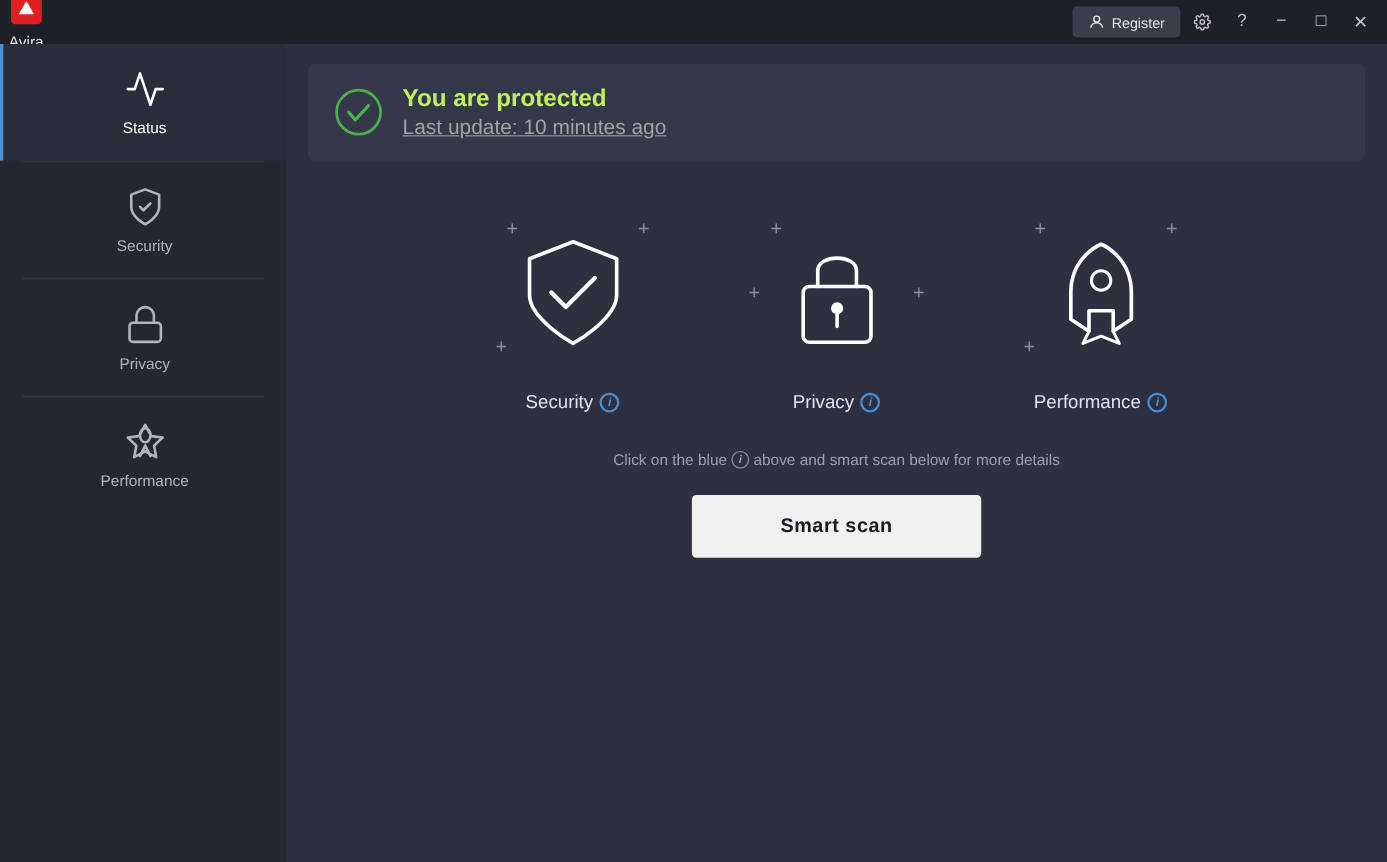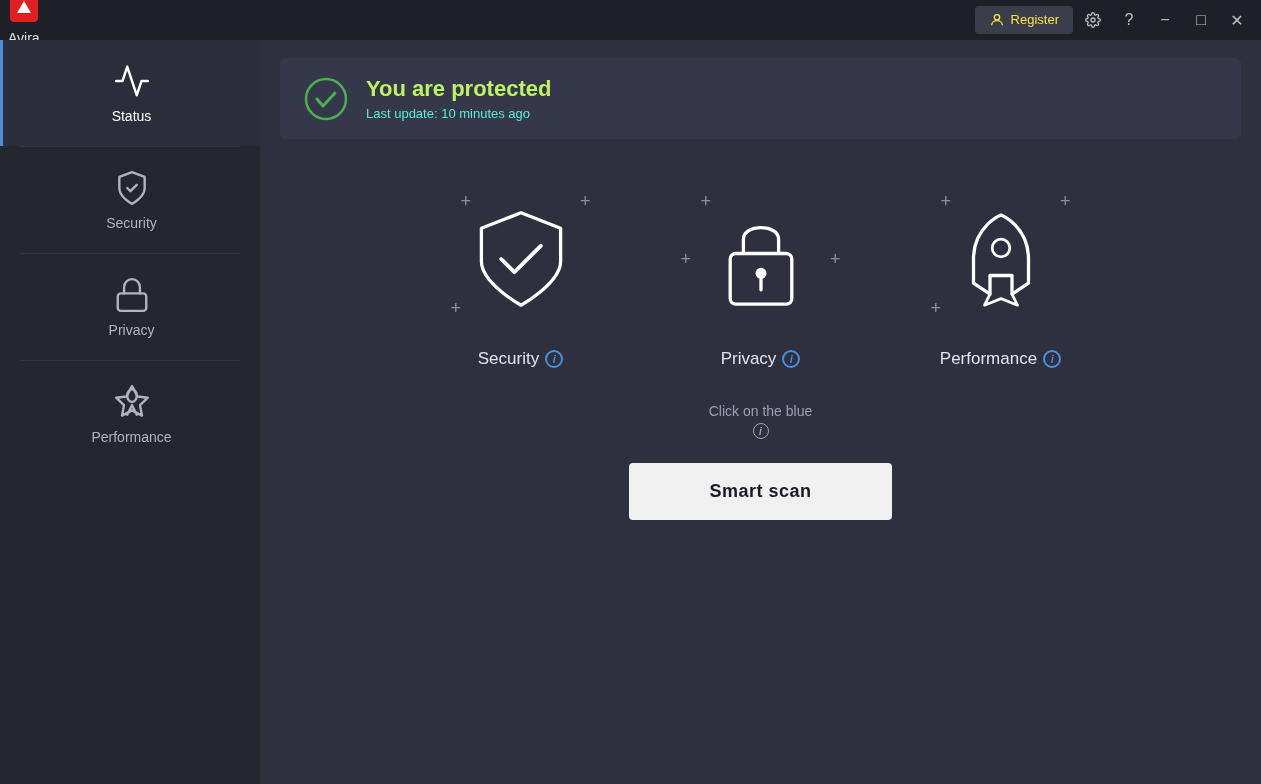--- a/index.html
+++ b/index.html
@@ -45,25 +45,25 @@
       font-size: 14px;
     }
     .titlebar-controls {
       margin-left: auto;
       display: flex;
       align-items: center;
       gap: 4px;
     }
     .register-btn {
       display: flex;
-      align-items: flex-start;
+      align-items: center;
       gap: 6px;
       background: #3a3d4a;
       border: none;
-      color: #fde047;
+      color: #e5e5e5;
       padding: 6px 14px;
       border-radius: 4px;
       font-size: 13px;
       cursor: pointer;
     }
     .titlebar-icon-btn {
       background: none;
       border: none;
       color: #c0c0c0;
       width: 32px;
@@ -148,22 +148,23 @@
       flex-shrink: 0;
     }
     .status-text-block {}
     .status-title {
       color: #bef264;
       font-size: 22px;
       font-weight: 600;
       margin-bottom: 4px;
     }
     .status-subtitle {
-      color: #5eead4;
-      font-size: 13px;
+      color: #a3a3a3;
+      font-size: 19px;
+      text-decoration: underline;
     }
 
     
     .features-area {
       display: flex;
       justify-content: center;
       align-items: flex-end;
       gap: 80px;
       padding: 30px 20px 20px;
     }
@@ -220,21 +221,20 @@
     
     .hint-text {
       text-align: center;
       color: #9ca0b0;
       font-size: 14px;
       padding: 14px 20px 10px;
       display: flex;
       align-items: center;
       justify-content: center;
       gap: 4px;
-      flex-direction: column;
     }
     .hint-info-icon {
       width: 16px;
       height: 16px;
       border: 1.5px solid #9ca0b0;
       border-radius: 50%;
       display: inline-flex;
       align-items: center;
       justify-content: center;
       font-size: 10px;
@@ -417,20 +417,21 @@
           <span>Performance</span>
           <div class="info-circle">i</div>
         </div>
       </div>
 
     </div>
 
     <div class="hint-text">
       <span>Click on the blue</span>
       <span class="hint-info-icon">i</span>
+      <span>above and smart scan below for more details</span>
     </div>
 
     <div class="smart-scan-wrap">
       <button class="smart-scan-btn">Smart scan</button>
     </div>
 
   </div>
 </div>
 
 </body></html>

